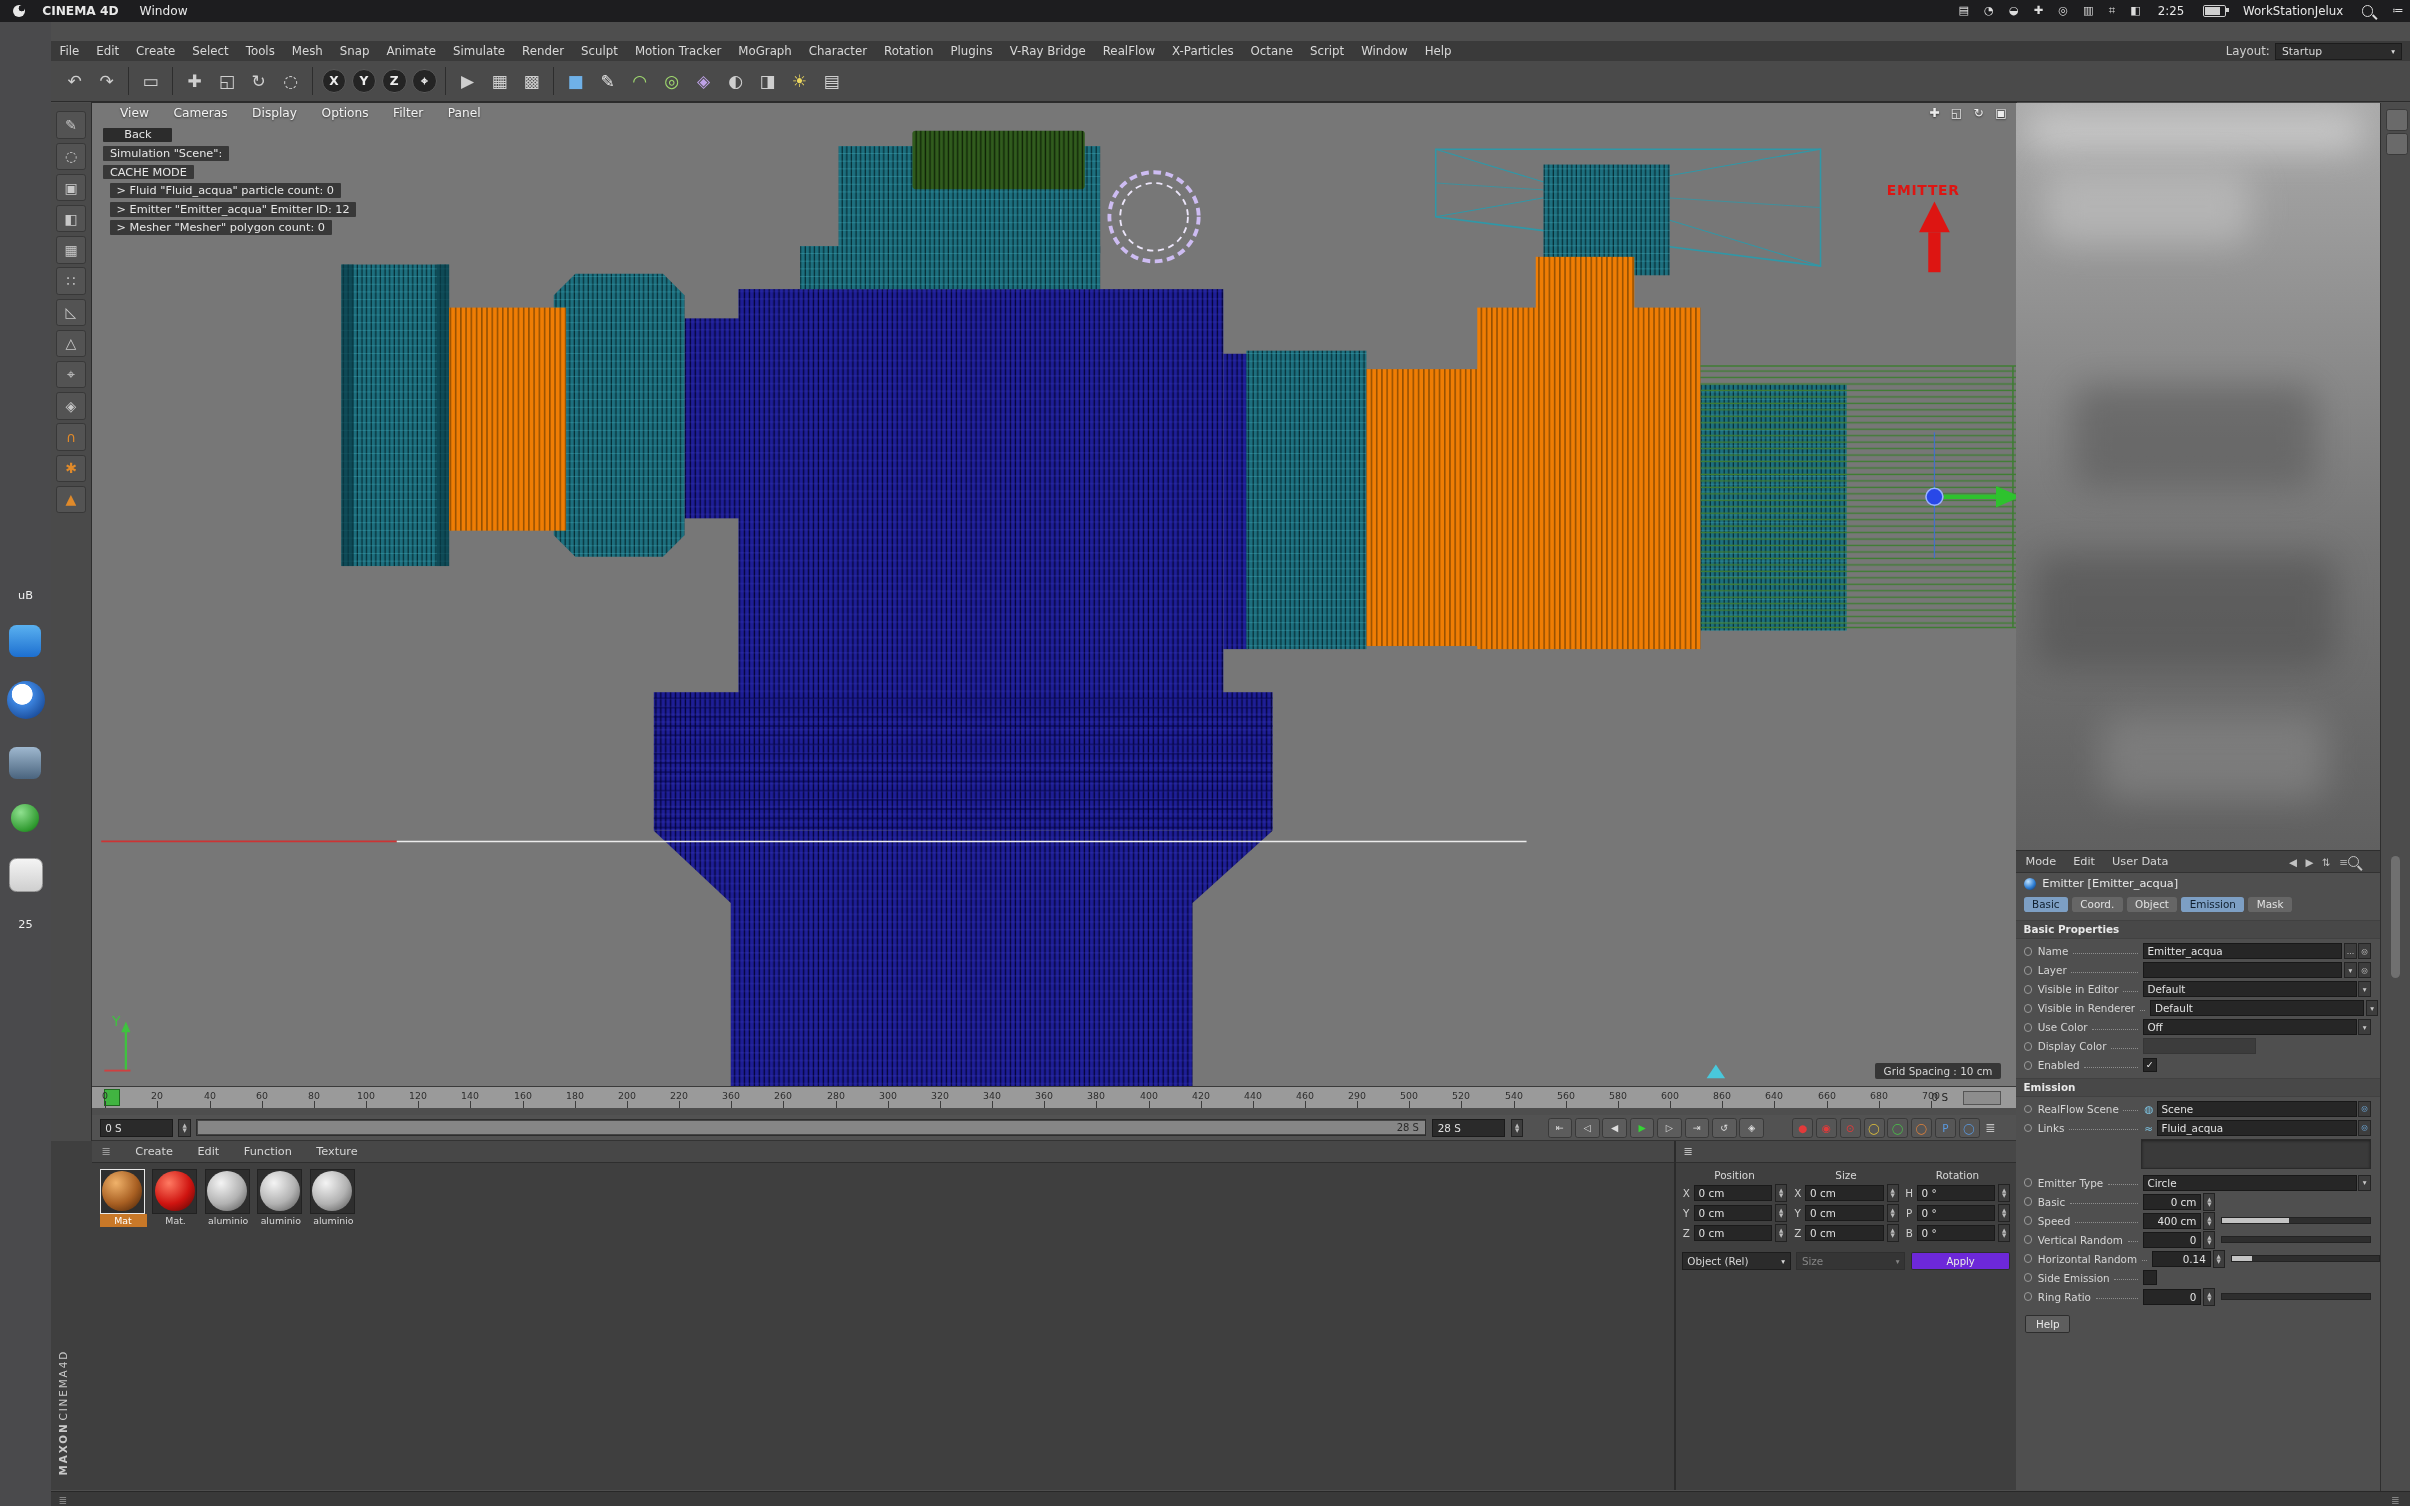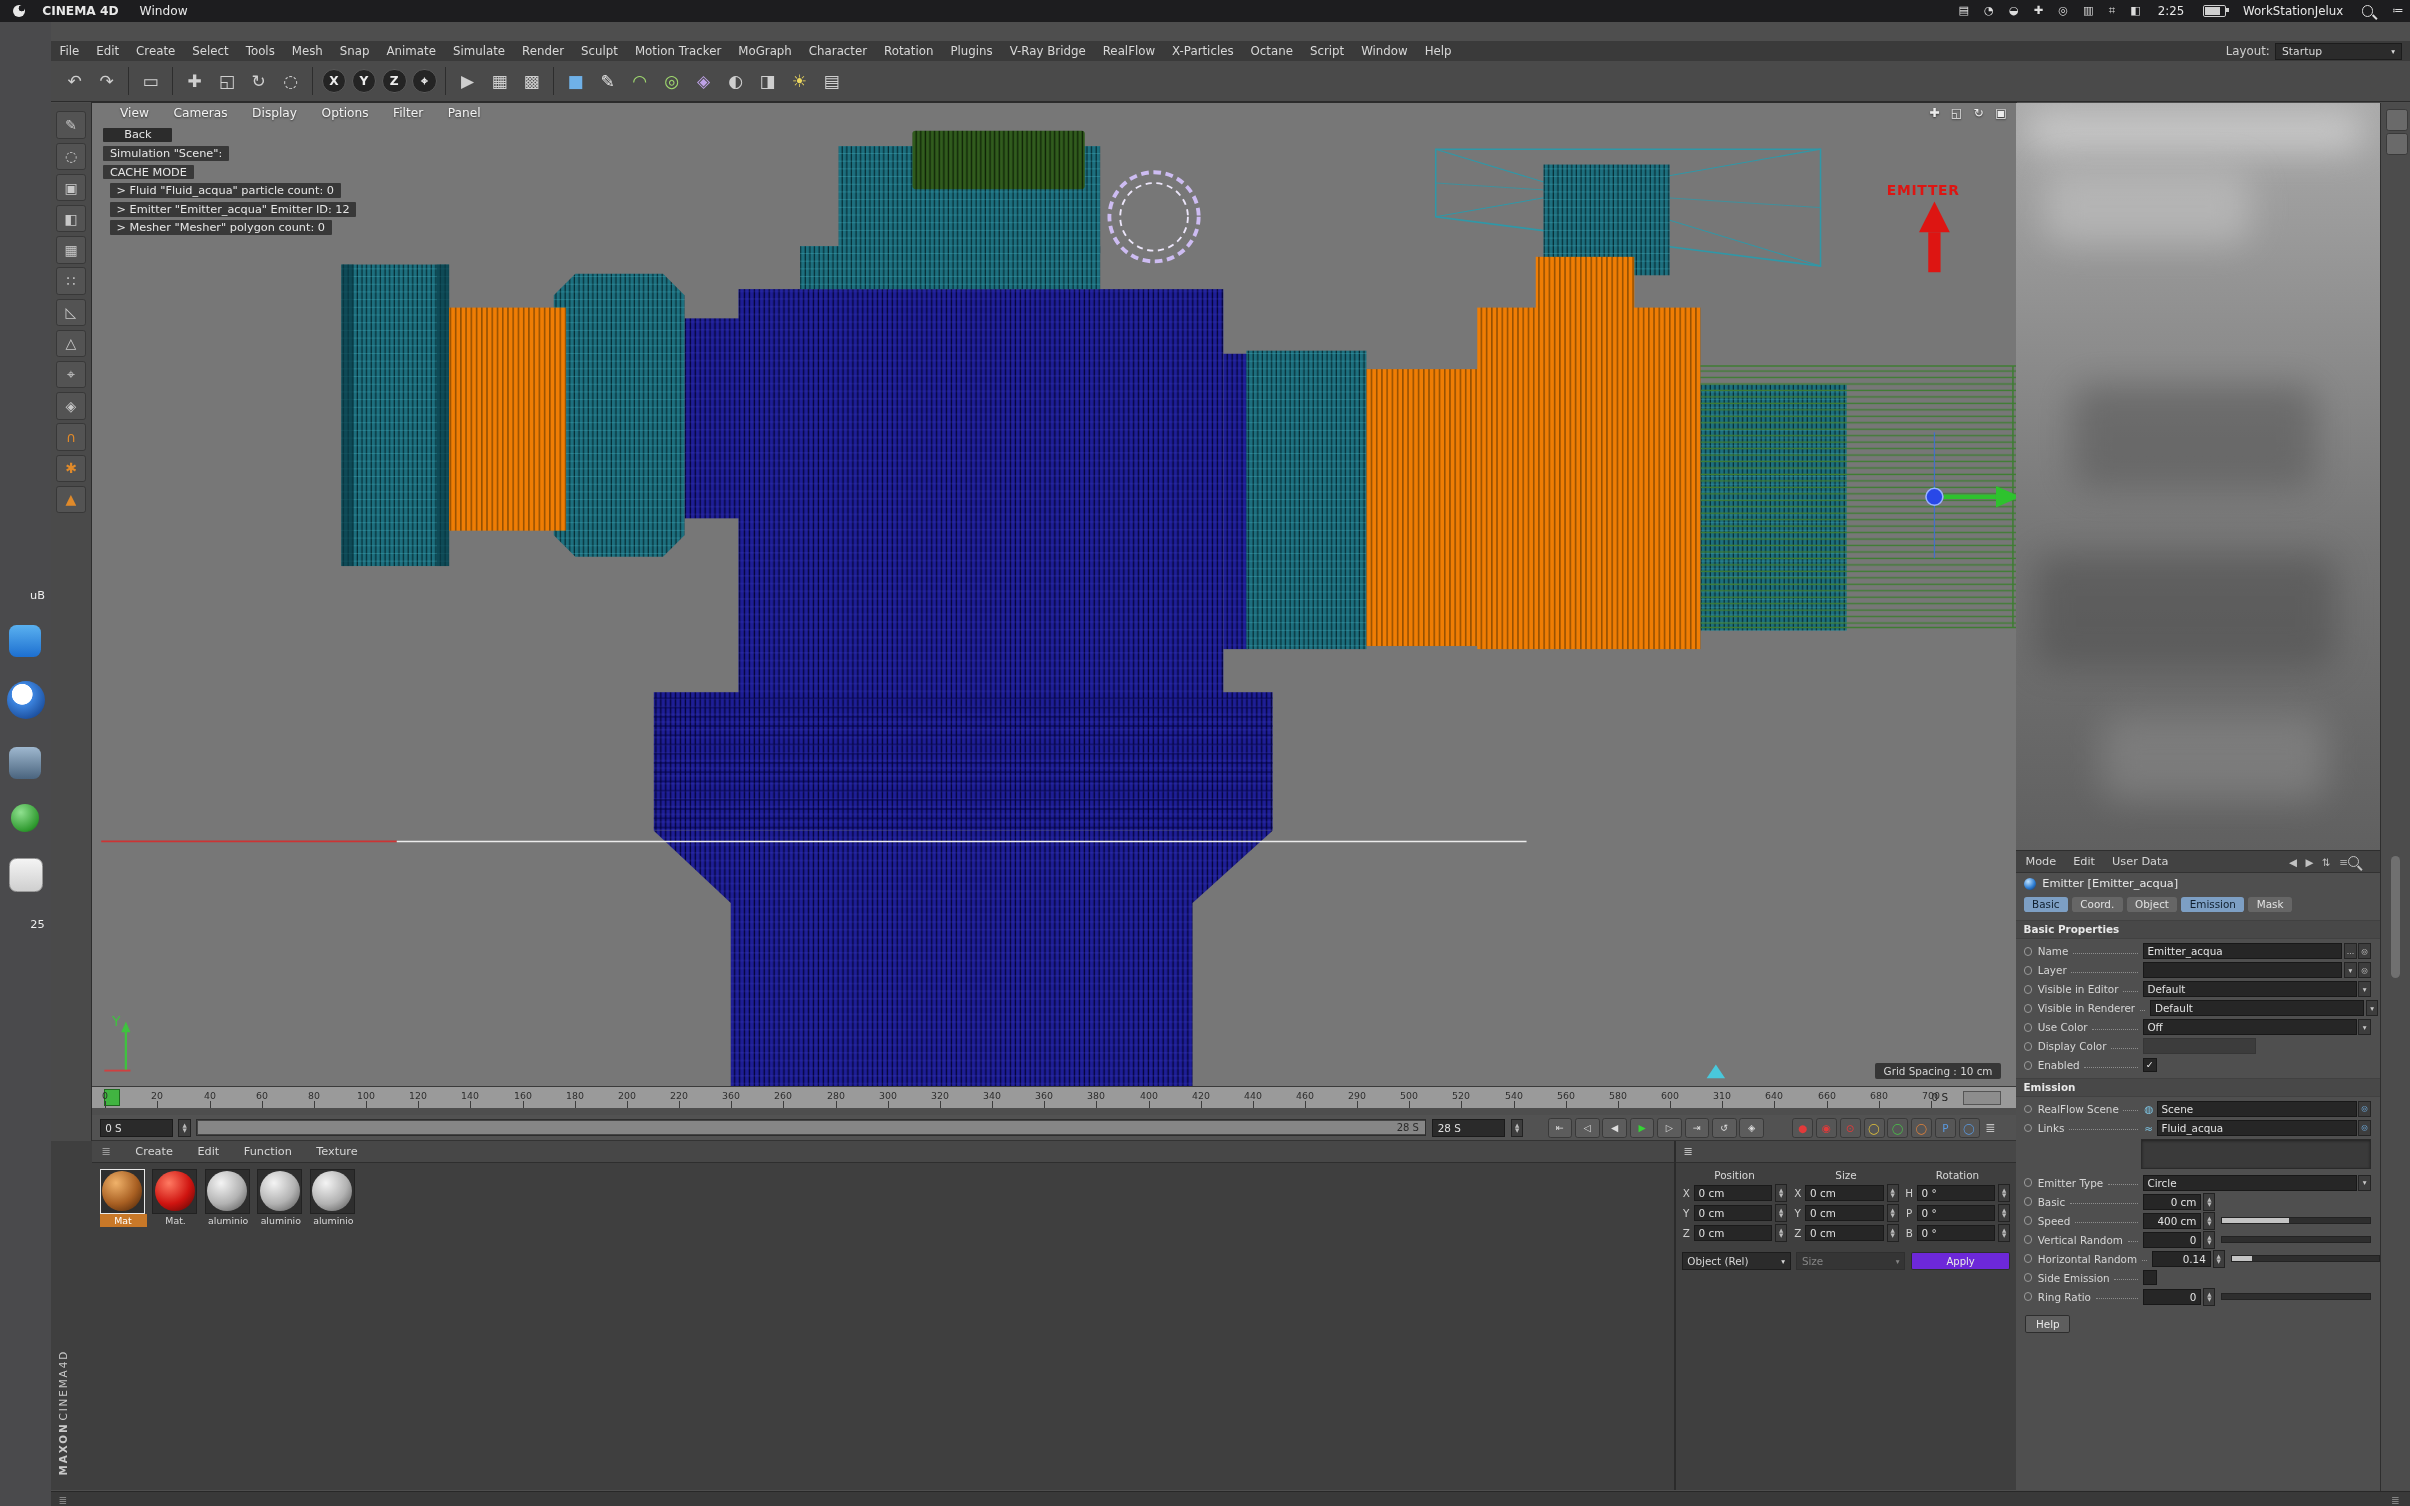--- a/index.html
+++ b/index.html
@@ -20,21 +20,21 @@
   .battery{width:21px;height:10.4px;border:0.9px solid #cfcfcf;border-radius:1.9px;position:relative;margin:0 9.4px;}
   .battery::after{content:'';position:absolute;right:-3.8px;top:2.4px;width:2.4px;height:3.8px;background:#cfcfcf;}
   .battery .bfill{position:absolute;left:0.9px;top:0.9px;bottom:0.9px;width:70%;background:#cfcfcf;}
   .searchglyph{width:9.4px;height:9.4px;border:1.5px solid #dcdcdc;border-radius:50%;position:relative;margin:0 11.3px;}
   .searchglyph::after{content:'';position:absolute;width:5.6px;height:1.5px;background:#dcdcdc;
     transform:rotate(45deg);right:-4.7px;bottom:-1.9px;}
   #macbar .workstation{font-size:11.8px;margin:0 7.5px;}
 
   
   #desktop{position:absolute;left:0;top:21.7px;width:51px;height:1485px;background:#4a4a4c;}
-  .docklbl{position:absolute;left:12px;width:51px;text-align:center;color:#f0f0f0;font-size:11.3px;}
+  .docklbl{position:absolute;left:0;width:51px;text-align:center;color:#f0f0f0;font-size:11.3px;}
   .dockico{position:absolute;left:9.4px;width:32px;height:32px;border-radius:7.5px;}
 
   
   #titlebar{position:absolute;left:51px;top:21.7px;width:2360px;height:20px;
     background:linear-gradient(#414143,#353537);border-bottom:0.9px solid #141414;
     display:flex;align-items:center;justify-content:center;color:#cfcfcf;font-size:12.2px;}
   .tl{position:absolute;top:4.7px;width:11.3px;height:11.3px;border-radius:50%;}
   #c4dmenubar{position:absolute;left:51px;top:41px;width:2360px;height:20px;background:#3a3a3a;
     border-bottom:0.9px solid #272727;display:flex;align-items:center;color:#d8d8d8;font-size:11.8px;}
   .mitem{padding:0 8.5px;white-space:nowrap;}
@@ -495,21 +495,21 @@
       <div class="ticklbl" style="left: 1369px;">520</div>
       <div class="tick" style="left: 1422px;"></div>
       <div class="ticklbl" style="left: 1422px;">540</div>
       <div class="tick" style="left: 1474px;"></div>
       <div class="ticklbl" style="left: 1474px;">560</div>
       <div class="tick" style="left: 1526px;"></div>
       <div class="ticklbl" style="left: 1526px;">580</div>
       <div class="tick" style="left: 1578px;"></div>
       <div class="ticklbl" style="left: 1578px;">600</div>
       <div class="tick" style="left: 1630px;"></div>
-      <div class="ticklbl" style="left: 1630px;">310</div>
+      <div class="ticklbl" style="left: 1630px;">860</div>
       <div class="tick" style="left: 1682px;"></div>
       <div class="ticklbl" style="left: 1682px;">640</div>
       <div class="tick" style="left: 1735px;"></div>
       <div class="ticklbl" style="left: 1735px;">660</div>
       <div class="tick" style="left: 1787px;"></div>
       <div class="ticklbl" style="left: 1787px;">680</div>
       <div class="tick" style="left: 1839px;"></div>
       <div class="ticklbl" style="left: 1839px;">700</div>
     </div>
   <div id="gapbar"></div>

